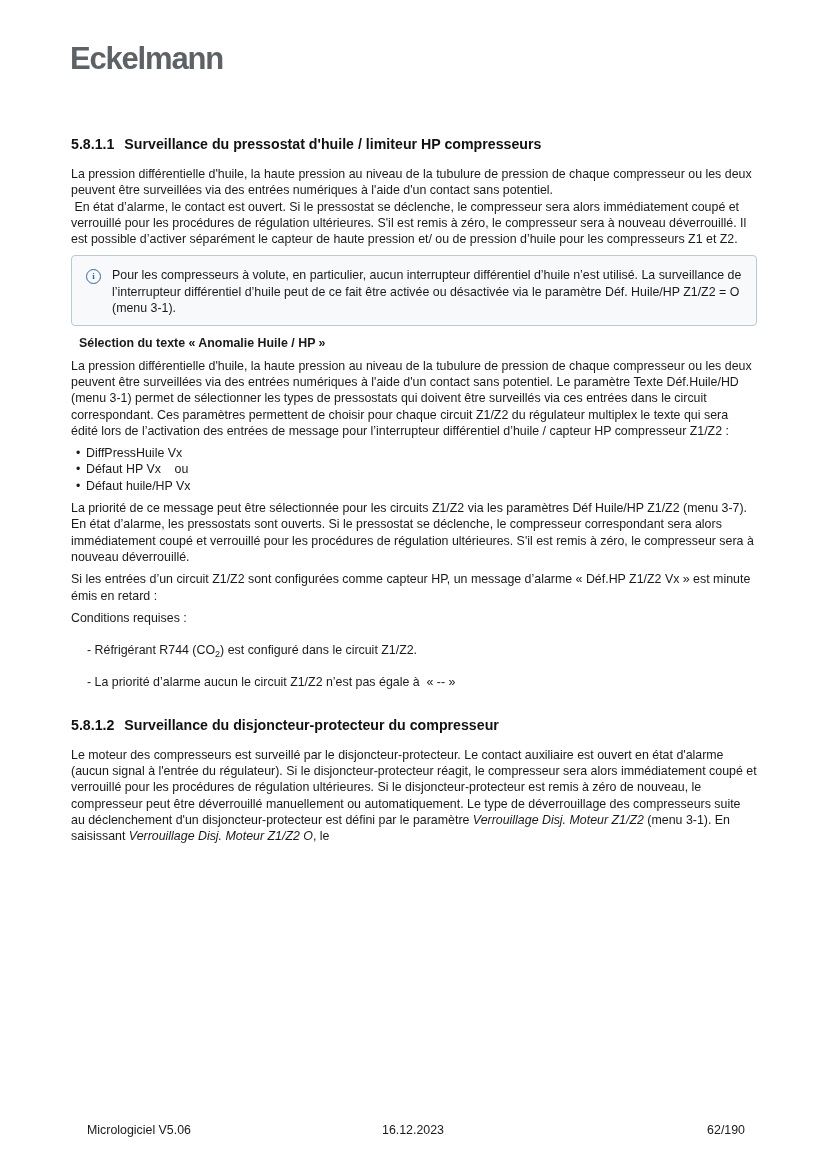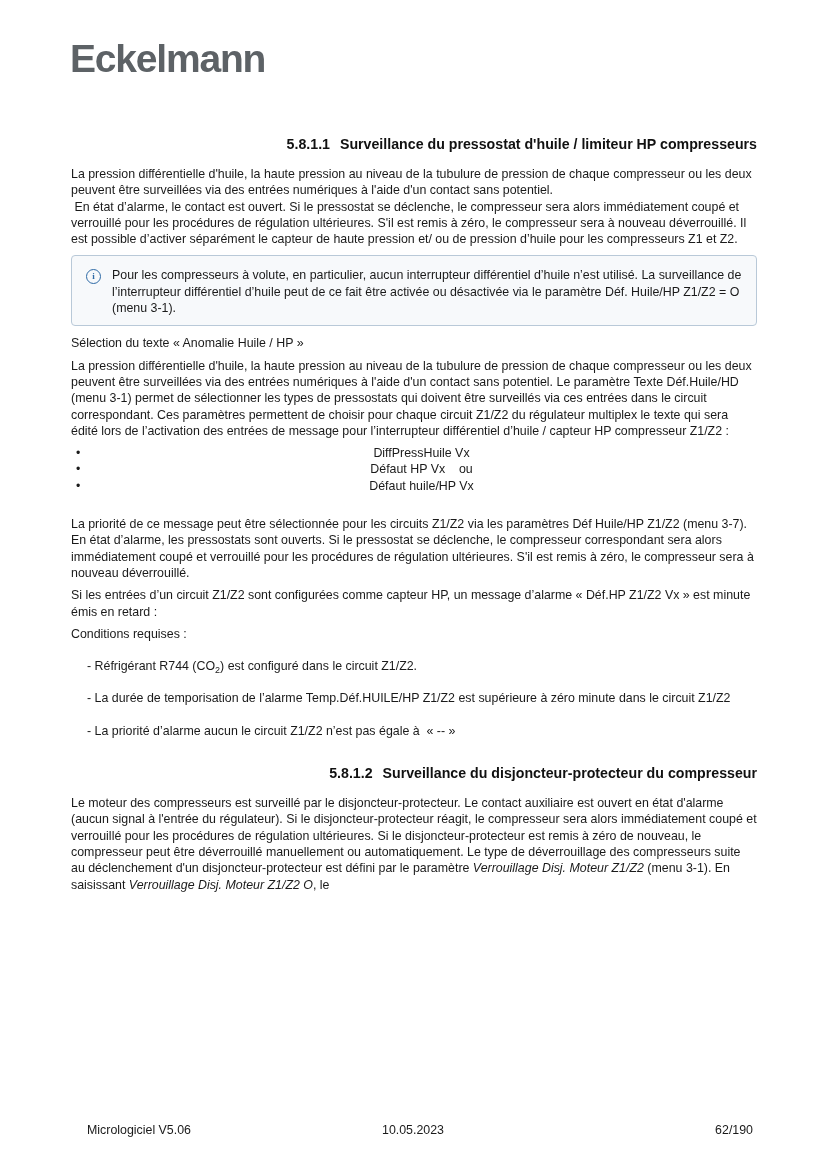--- a/index.html
+++ b/index.html
@@ -1,37 +1,37 @@
 <!DOCTYPE html>
 <html><head>
 <meta charset="utf-8">
 <style>
   html, body { margin: 0; padding: 0; background: #ffffff; }
   body { width: 827px; height: 1169px; position: relative; overflow: hidden;
          font-family: "Liberation Sans", sans-serif; color: #1a1a1a; }
   .logo { position: absolute; left: 70px; top: 41px; font-family: "Liberation Sans", sans-serif;
-          font-weight: bold; font-size: 39px; letter-spacing: -1.2px; color: #5d6266; line-height: 36px; }
+          font-weight: bold; font-size: 31px; letter-spacing: -1.2px; color: #5d6266; line-height: 36px; }
   .content { position: absolute; left: 71px; top: 110px; width: 686px; font-size: 12.4px; line-height: 16.3px; }
   p { margin: 0 0 6px 0; }
-  h2 { font-size: 14.2px; font-weight: bold; margin: 25px 0 13px 0; line-height: 18px; color: #111; text-align: right; }
+  h2 { font-size: 14.2px; font-weight: bold; margin: 25px 0 13px 0; line-height: 18px; color: #111; }
   h2 .num { margin-right: 6px; }
-  .subhead { font-weight: normal; margin: 0 0 6px 0; }
+  .subhead { font-weight: bold; margin: 0 0 6px 8px; }
   .note { border: 1px solid #b9c9d8; border-radius: 4px; background: #f7f9fb;
           padding: 11px 14px 9px 40px; position: relative; margin: 8px 0 9px 0; }
   .note .icon { position: absolute; left: 14px; top: 13px; width: 13px; height: 13px;
                 border: 1.4px solid #2e6aa6; border-radius: 50%; color: #2e6aa6; font-size: 9px;
                 line-height: 13px; text-align: center; font-weight: bold; font-family: "Liberation Serif", serif; }
-  ul { margin: 0 0 22px 0; padding: 0 0 0 15px; list-style: none; text-align: center; }
+  ul { margin: 0 0 6px 0; padding: 0 0 0 15px; list-style: none; }
   ul li { position: relative; line-height: 16.3px; }
   ul li::before { content: "•"; position: absolute; left: -10px; }
   .cond { margin: 16px; }
   .footer { position: absolute; top: 1123px; left: 71px; width: 686px; font-size: 12.4px; }
   .footer .left { position: absolute; left: 16px; }
   .footer .center { position: absolute; left: 311px; }
-  .footer .right { position: absolute; right: 4px; }
+  .footer .right { position: absolute; right: 12px; }
   em { font-style: italic; }
   sub { font-size: 9px; line-height: 0; }
 </style>
 </head>
 <body>
 
 <div class="logo">Eckelmann</div>
 
 <div class="content">
 
@@ -53,28 +53,27 @@
   <ul>
     <li style="white-space:pre">DiffPressHuile Vx</li>
     <li style="white-space:pre">Défaut HP Vx    ou</li>
     <li style="white-space:pre">Défaut huile/HP Vx</li>
   </ul>
   <p>La priorité de ce message peut être sélectionnée pour les circuits Z1/Z2 via les paramètres Déf Huile/HP Z1/Z2 (menu 3-7). En état d’alarme, les pressostats sont ouverts. Si le pressostat se déclenche, le compresseur correspondant sera alors immédiatement coupé et verrouillé pour les procédures de régulation ultérieures. S'il est remis à zéro, le compresseur sera à nouveau déverrouillé.</p>
 
   <p>Si les entrées d’un circuit Z1/Z2 sont configurées comme capteur HP, un message d’alarme « Déf.HP Z1/Z2 Vx » est minute émis en retard :</p>
   <p>Conditions requises :</p>
   <p class="cond"><span>- Réfrigérant R744 (CO</span><sub>2</sub><span>) est configuré dans le circuit Z1/Z2.</span></p>
-  <p class="cond">- La durée de temporisation de l’alarme Temp.Déf.HUILE/HP Z1/Z2 est supérieure à zéro minute dans le circuit Z1/Z2</p>
   <p class="cond" style="white-space:pre-wrap;margin-bottom:6px">- La priorité d’alarme aucun le circuit Z1/Z2 n’est pas égale à  « -- »</p>
 
   <h2>
     <span class="num">5.8.1.2</span>
     <span>Surveillance du disjoncteur-protecteur du compresseur</span>
   </h2>
 
   <p><span>Le moteur des compresseurs est surveillé par le disjoncteur-protecteur. Le contact auxiliaire est ouvert en état d'alarme (aucun signal à l'entrée du régulateur). Si le disjoncteur-protecteur réagit, le compresseur sera alors immédiatement coupé et verrouillé pour les procédures de régulation ultérieures. Si le disjoncteur-protecteur est remis à zéro de nouveau, le compresseur peut être déverrouillé manuellement ou automatiquement. Le type de déverrouillage des compresseurs suite au déclenchement d'un disjoncteur-protecteur est défini par le paramètre </span><em>Verrouillage Disj. Moteur Z1/Z2</em><span> (menu 3-1). En saisissant </span><em>Verrouillage Disj. Moteur Z1/Z2 O</em><span>, le</span></p>
 </div>
 
 <div class="footer">
   <span class="left">Micrologiciel V5.06</span>
-  <span class="center">10.05.2023</span>
+  <span class="center">16.12.2023</span>
   <span class="right">62/190</span>
 </div>
 
 </body></html>

